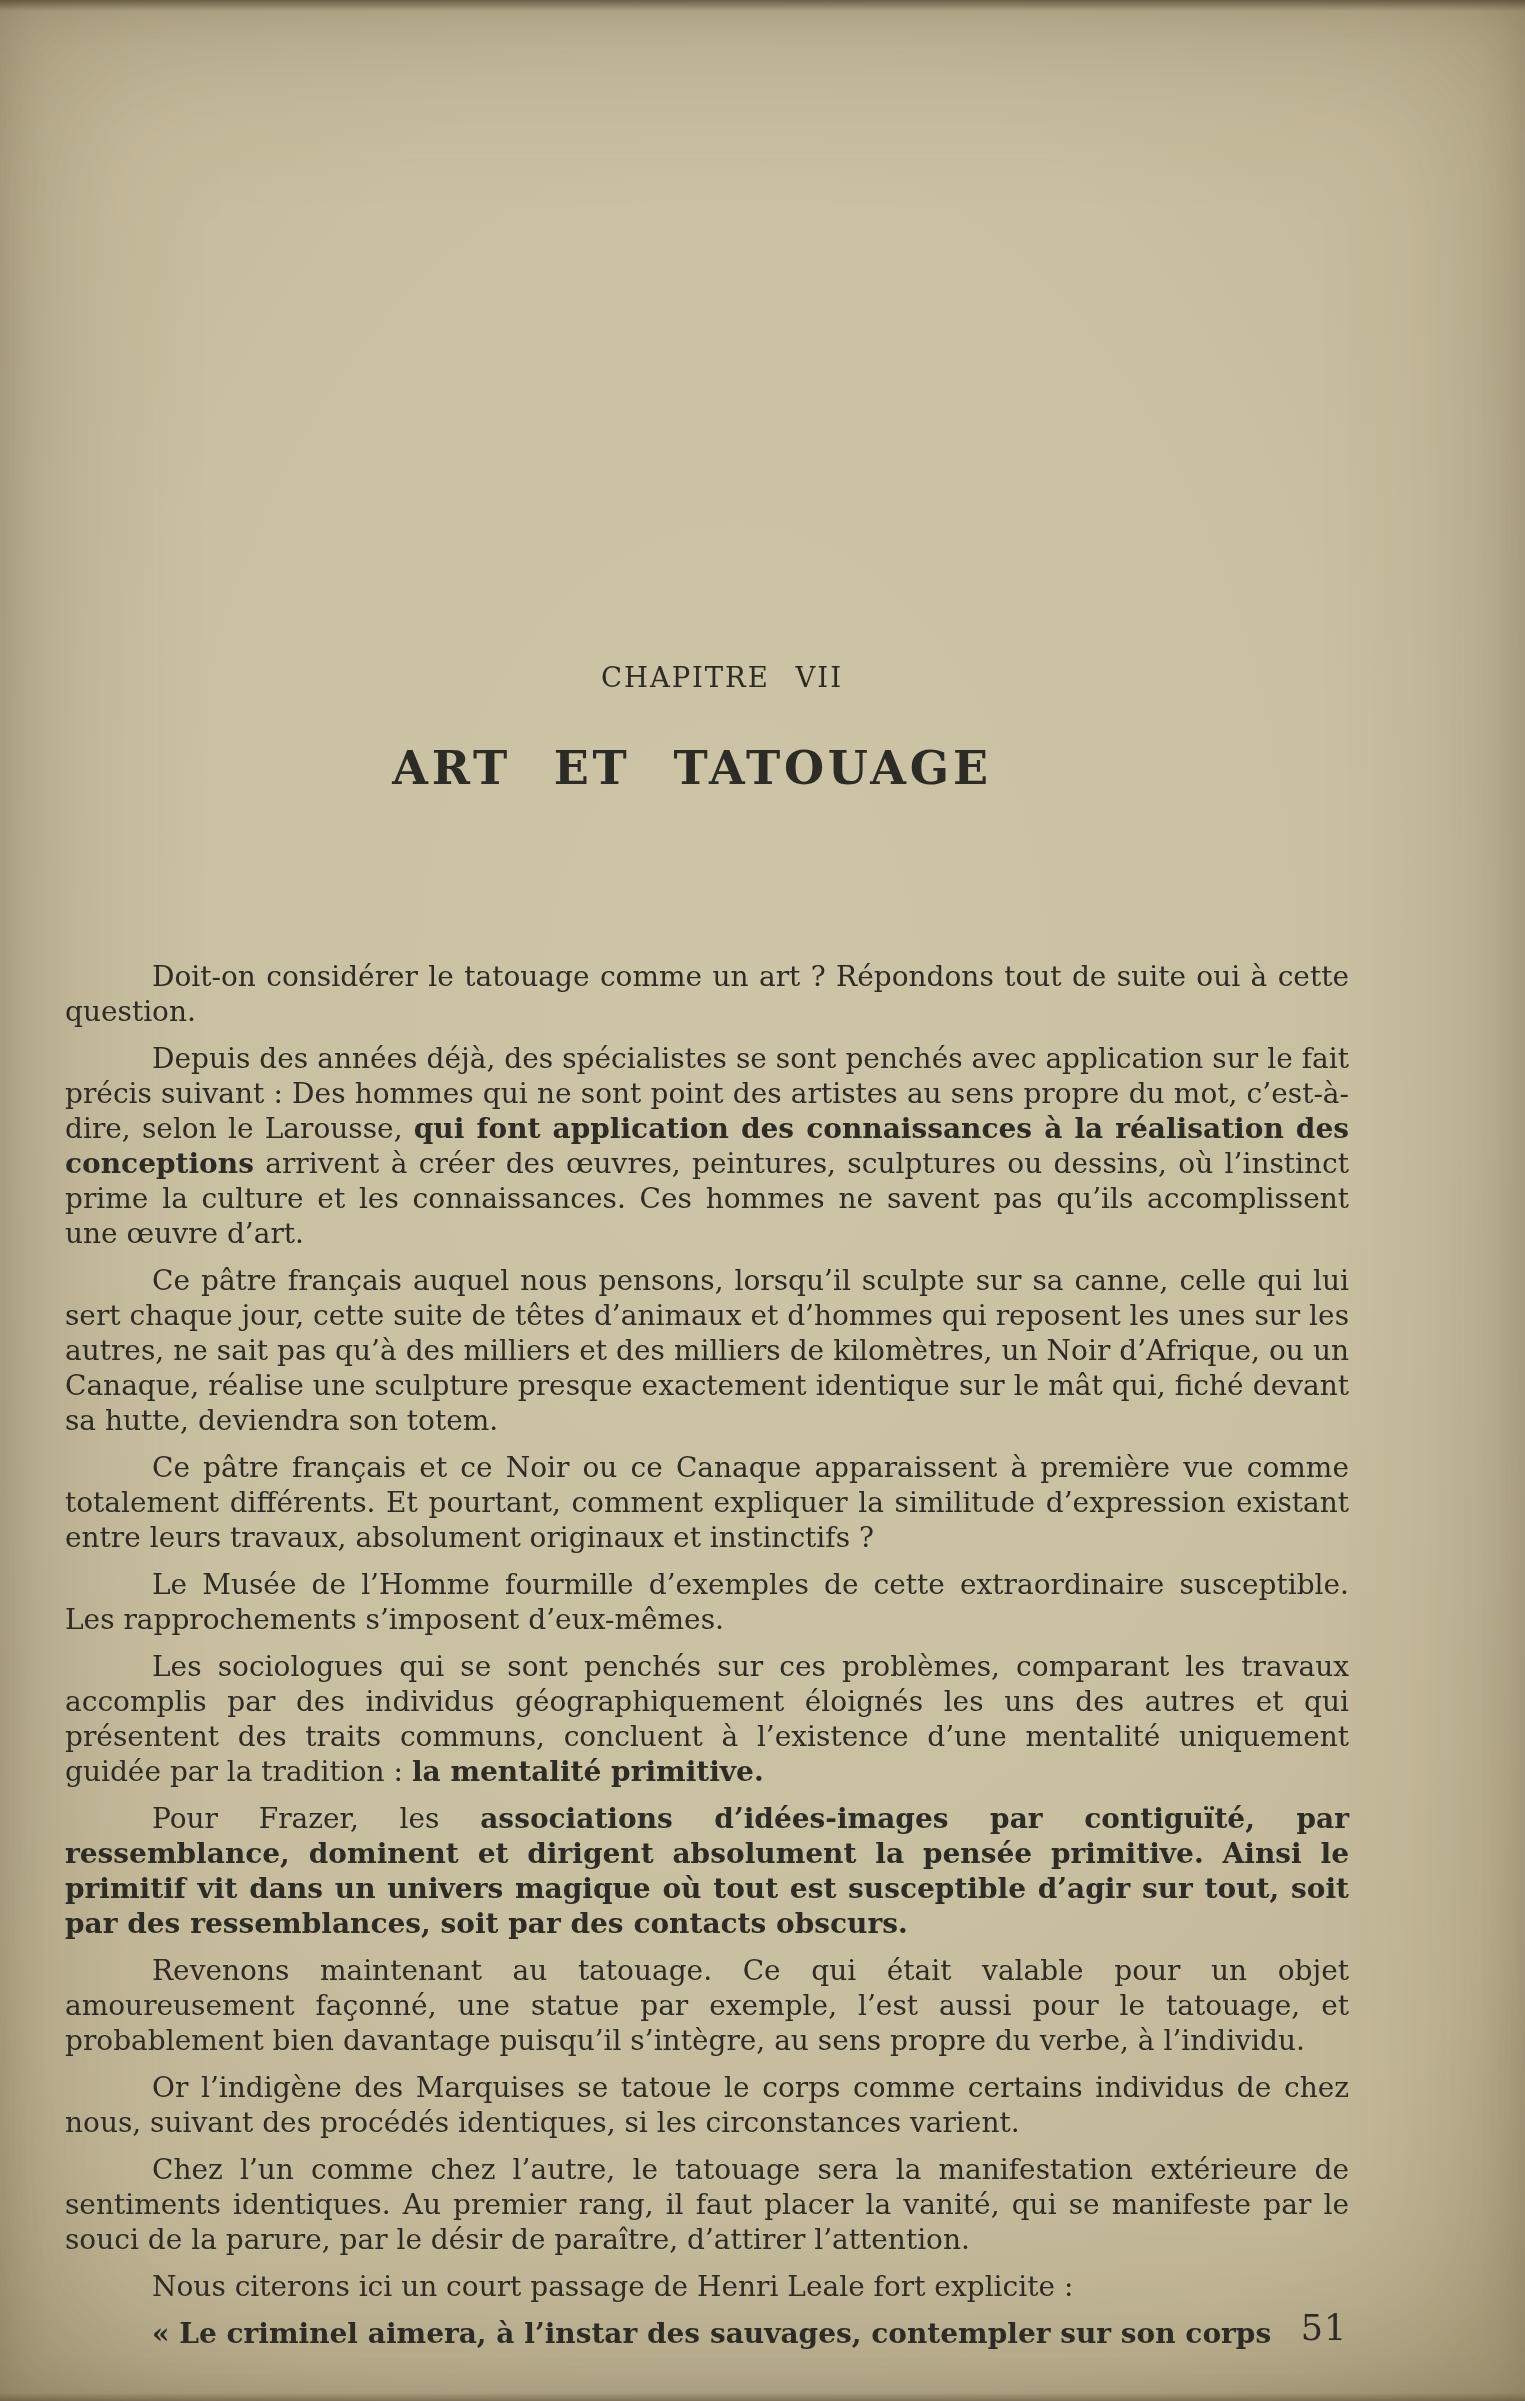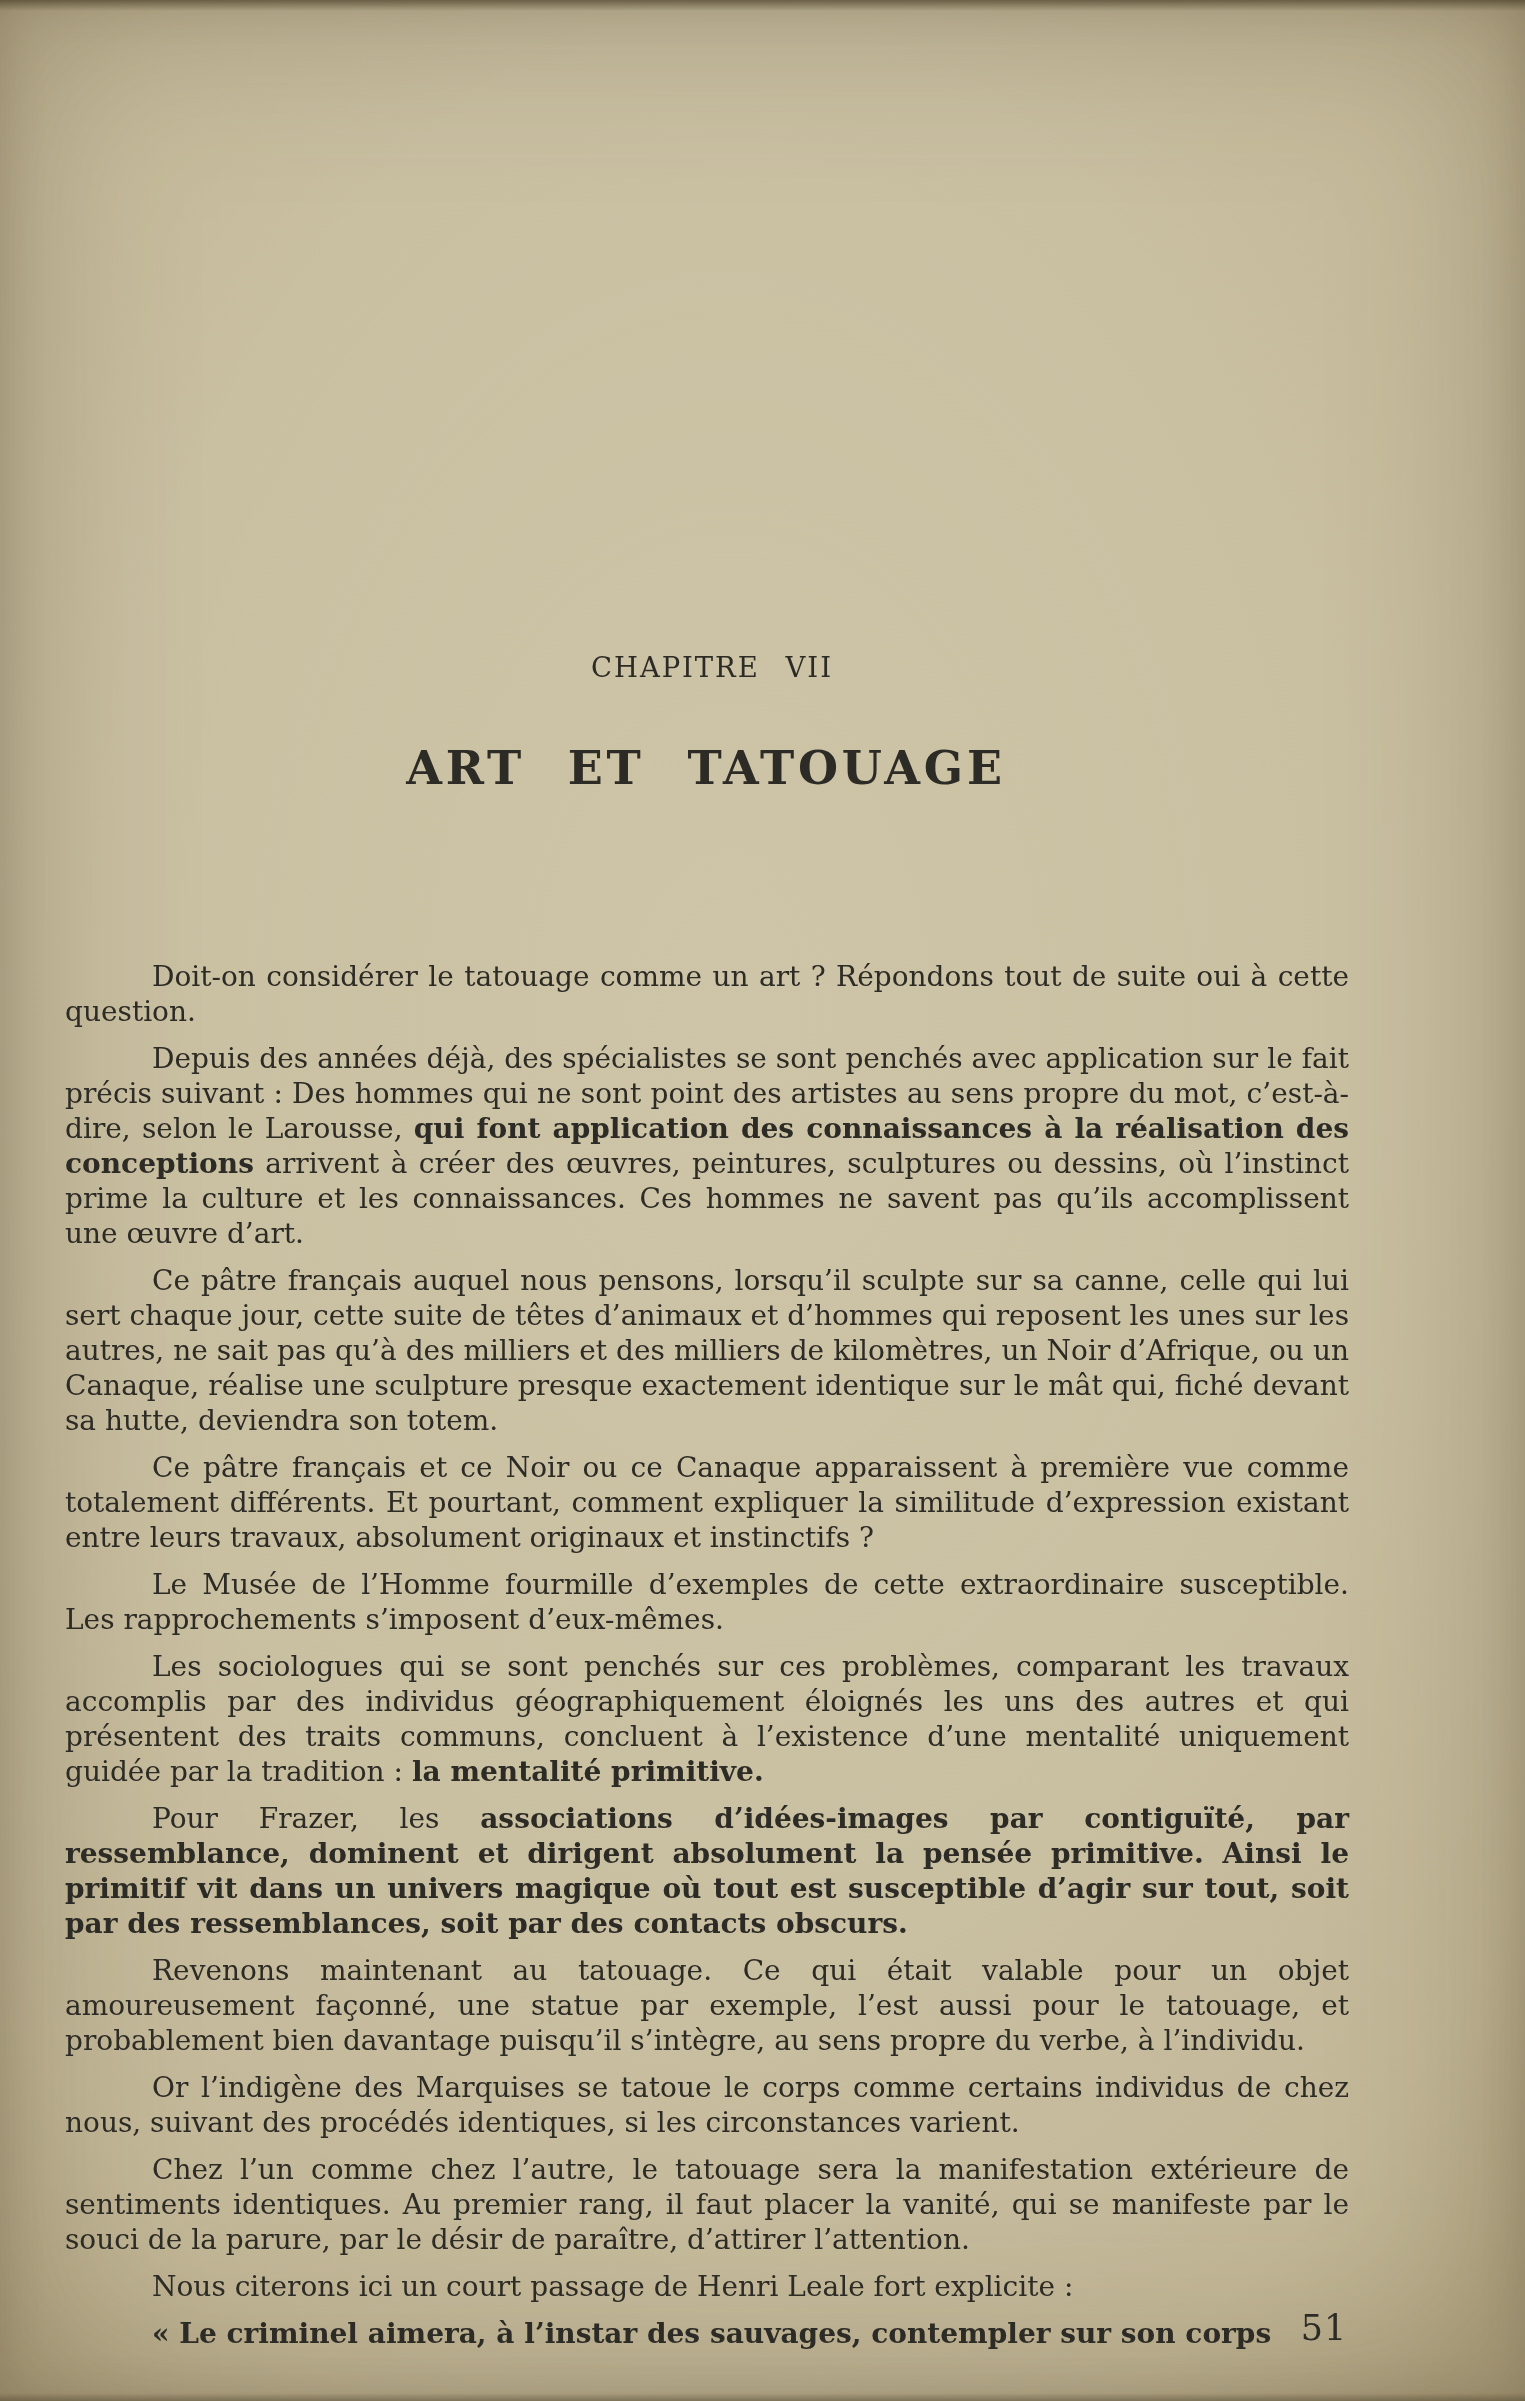--- a/index.html
+++ b/index.html
@@ -27,30 +27,30 @@
     position: absolute; top: 0; left: 0; width: 100%; height: 10.7px;
     background: linear-gradient(to bottom, rgba(56,46,24,0.55), rgba(56,46,24,0));
   }
   .edge-bottom {
     position: absolute; bottom: 0; left: 0; width: 100%; height: 7.6px;
     background: linear-gradient(to top, rgba(56,46,24,0.35), rgba(56,46,24,0));
   }
   .chapter {
     position: absolute;
     top: 645px; left: 53px; width: 1306px;
-    margin: 6px;
+    margin: 16px;
     text-align: center;
     font-size: 27.5px;
     font-weight: normal;
     letter-spacing: 1.9px;
     word-spacing: 15.3px;
   }
   .title {
     position: absolute;
-    top: 741px; left: 53px; width: 1306px;
+    top: 741px; left: 39px; width: 1306px;
     margin: 0;
     text-align: center;
     font-size: 46px;
     font-weight: bold;
     letter-spacing: 3.8px;
     word-spacing: 23px;
   }
   .body-text {
     position: absolute;
     top: 947px; left: 53px; width: 1308px;

